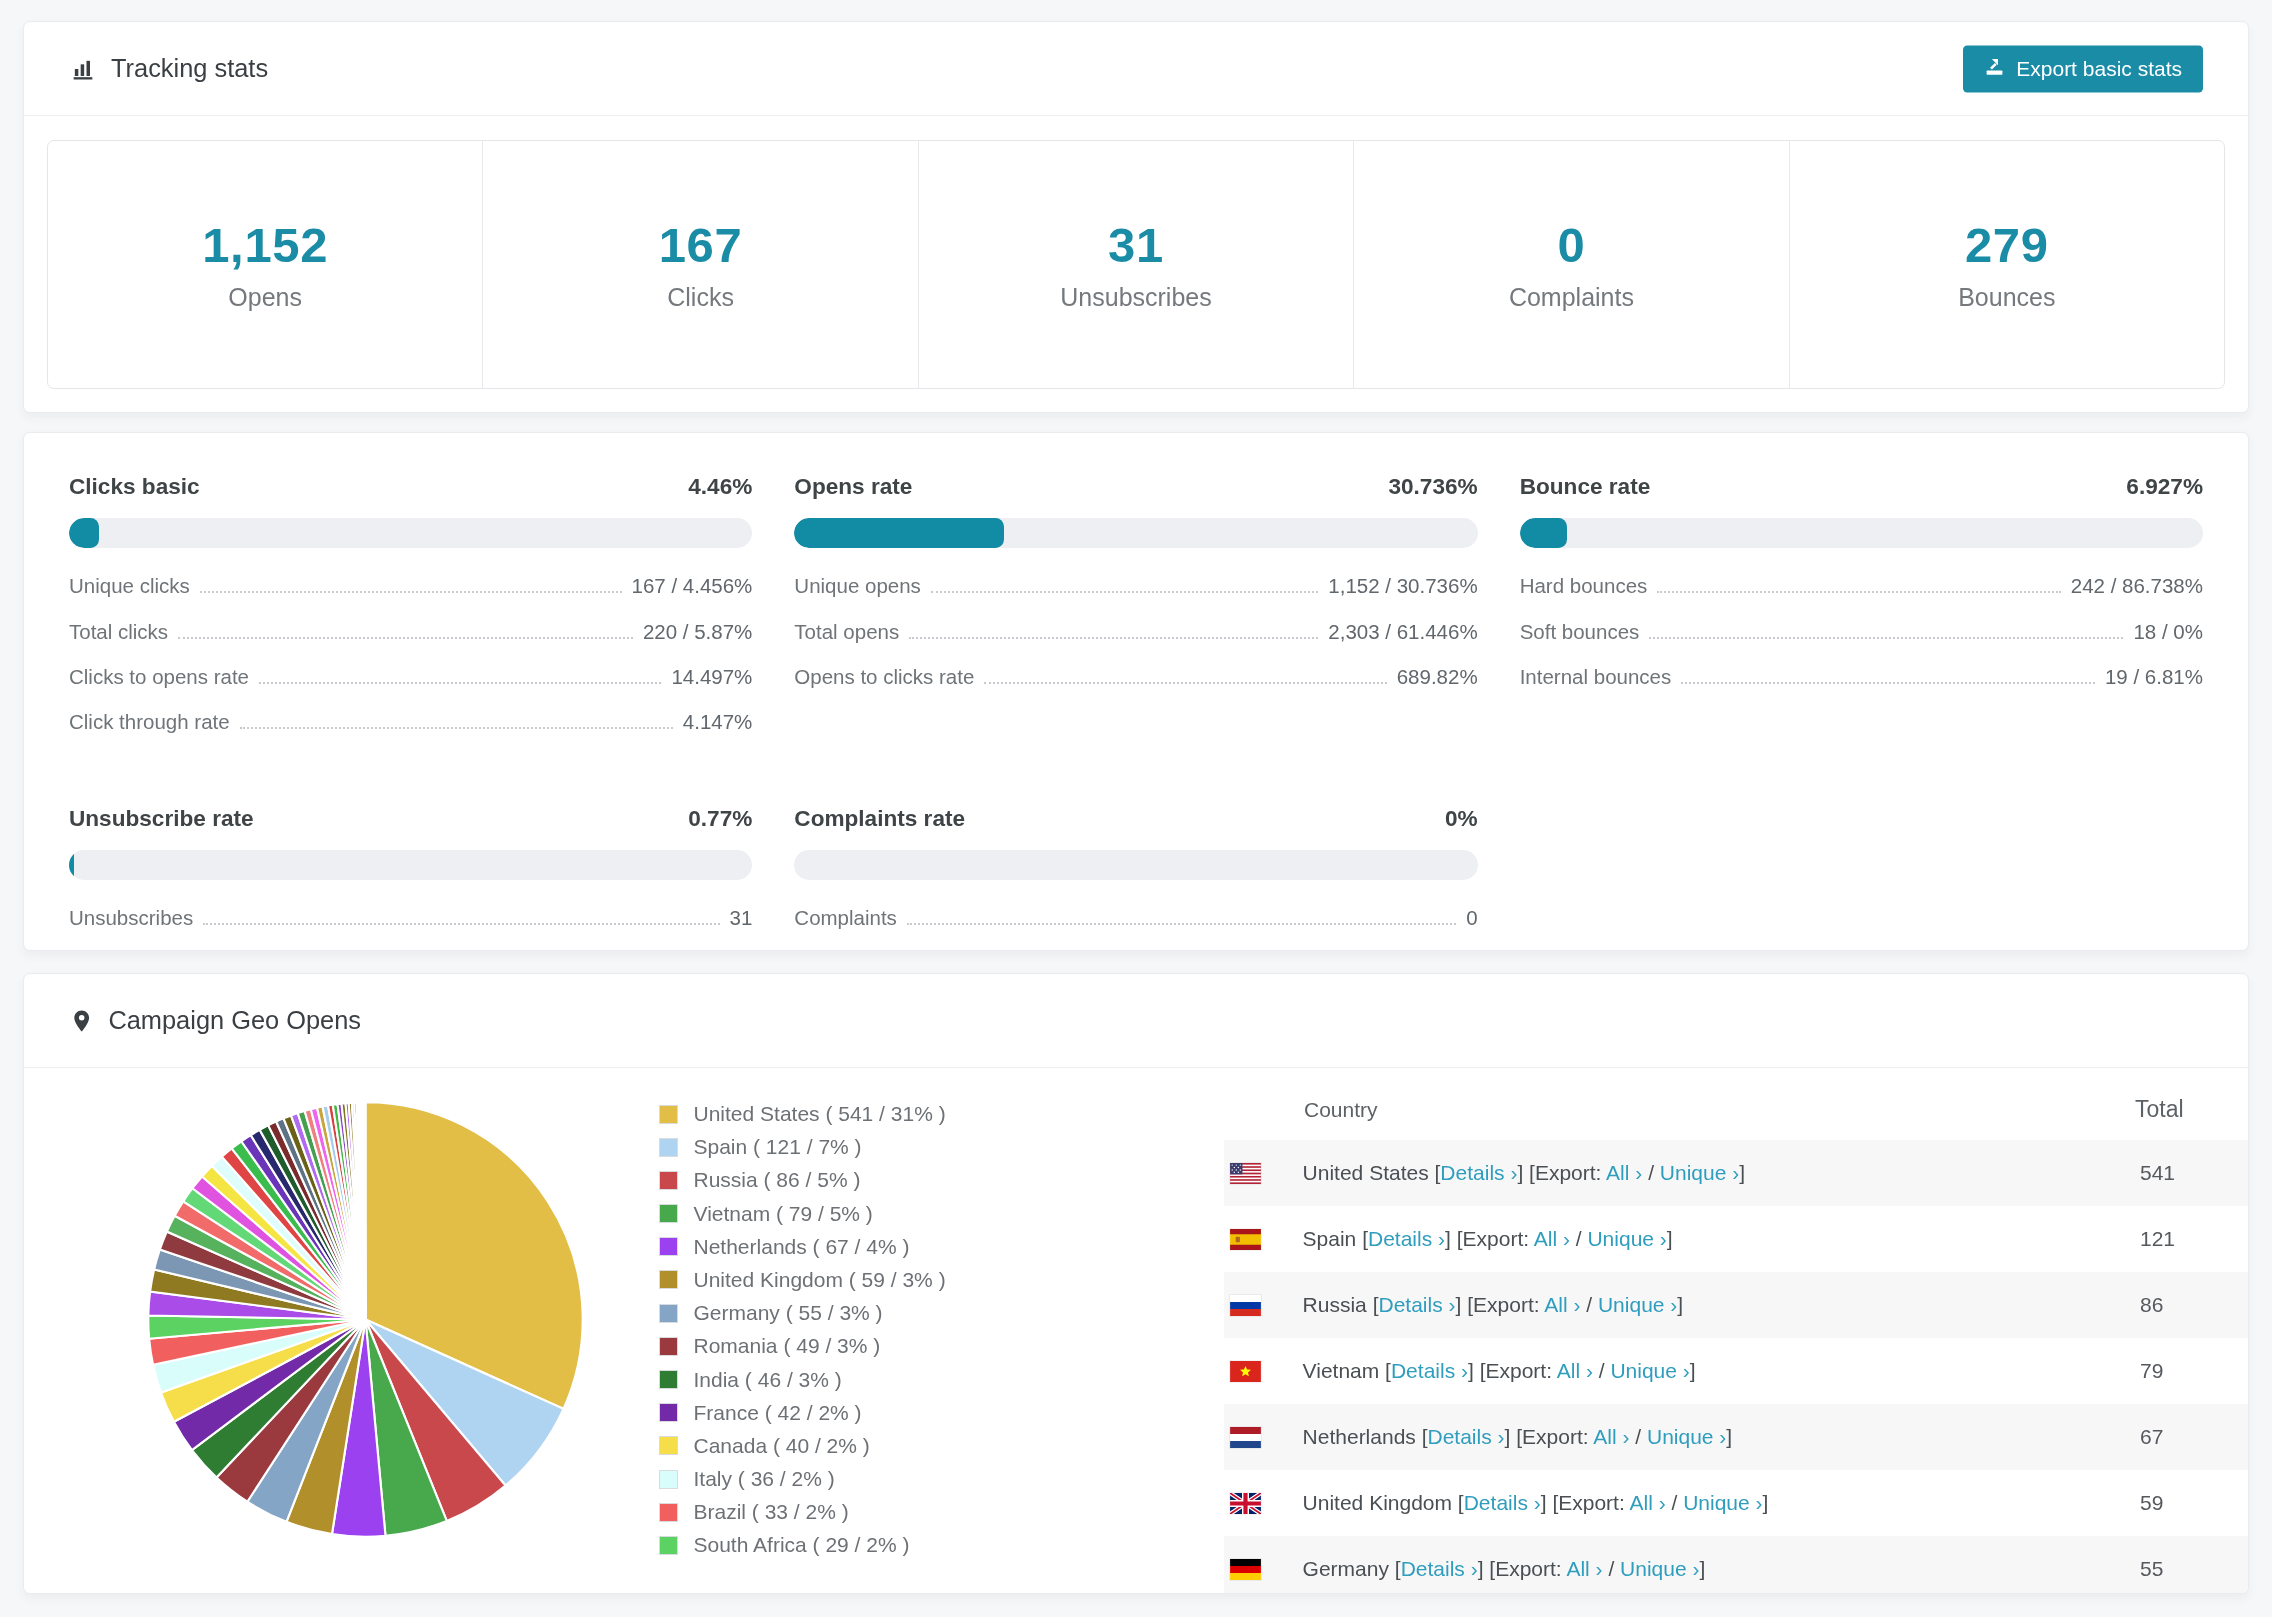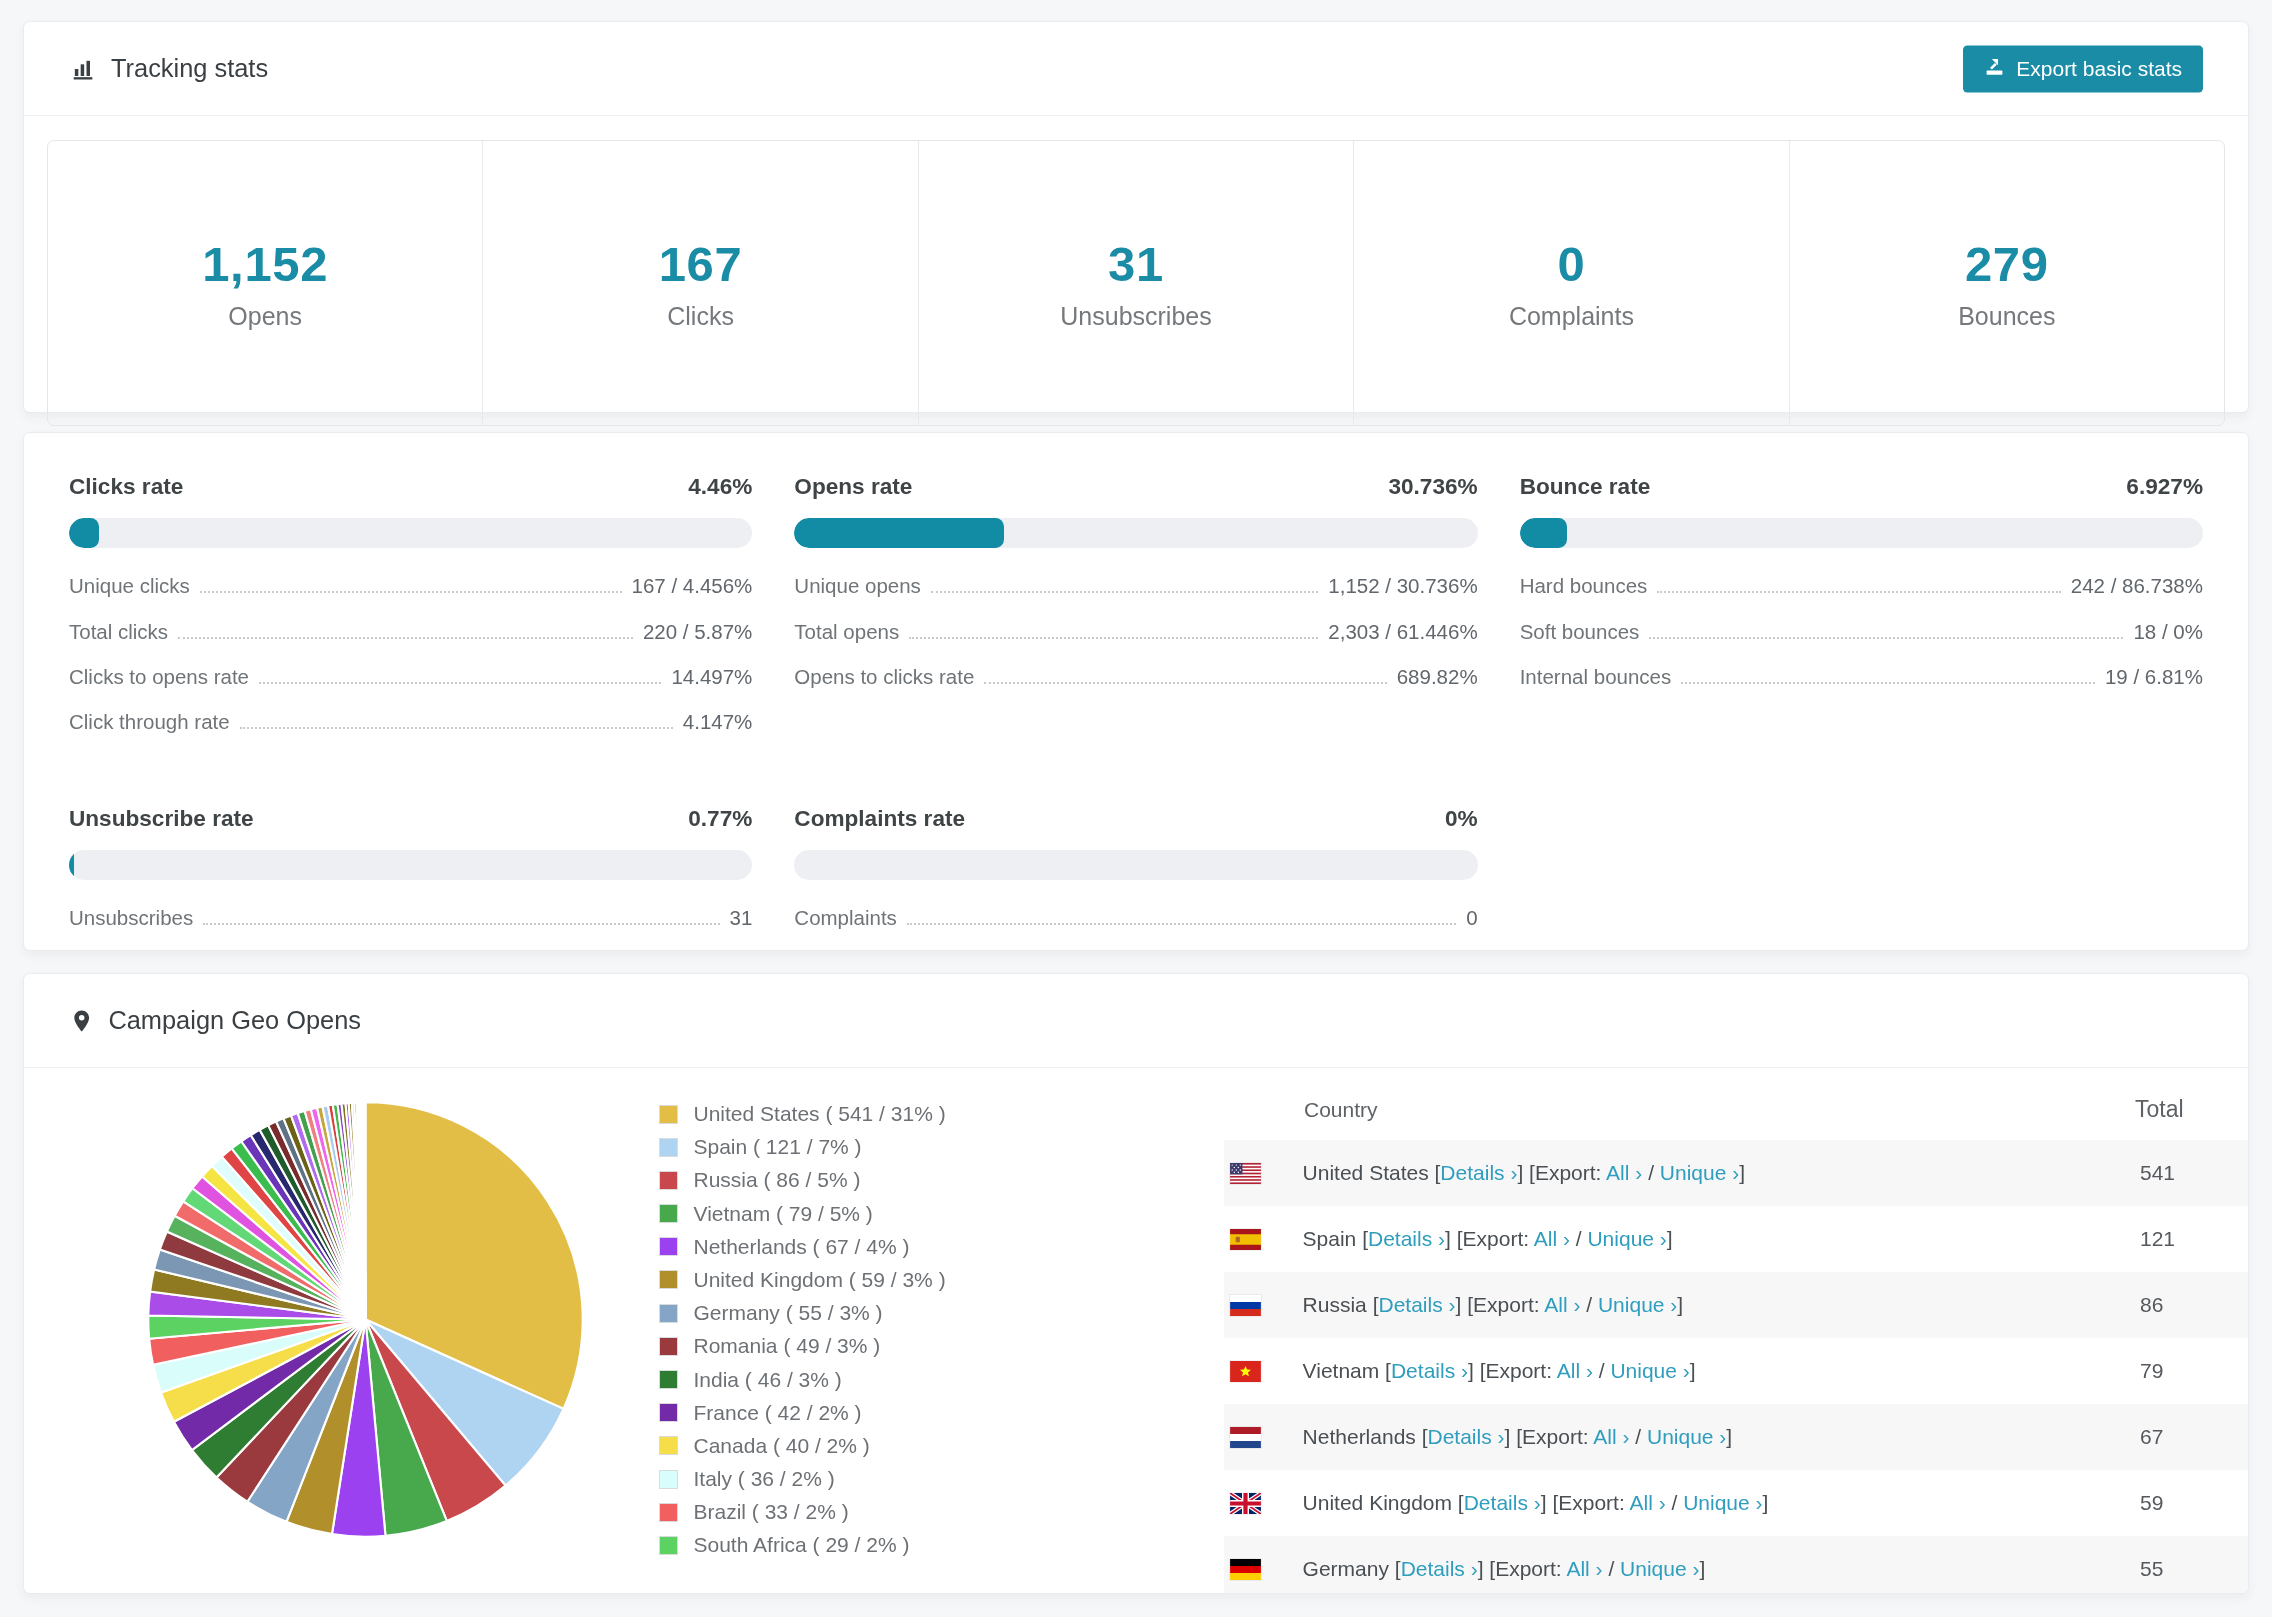--- a/index.html
+++ b/index.html
@@ -30,21 +30,21 @@
   .export-btn {
     position:absolute; right:45px; top:50%; transform:translateY(-50%);
     height:47px; padding:12px 21px; border:none; border-radius:4.2px;
     background:#1b8ca6; color:#fff; font-size:21px;
     display:flex; align-items:center; gap:11.3px; cursor:pointer;
     font-family:inherit;
   }
 
   
   .summary {
-    margin:24px 23px 0 23px; height:286px;
+    margin:24px 23px 0 23px; height:249px;
     border:1.4px solid #e4e7ea; border-radius:7px;
     display:flex;
   }
   .summary-cell {
     flex:1; display:flex; flex-direction:column; align-items:center; justify-content:center;
     border-right:1.4px solid #e7e9ec; gap:10px;
   }
   .summary-cell:last-child { border-right:none; }
   .summary-value { font-size:49px; font-weight:bold; color:#1b8ca6; letter-spacing:0.7px; }
   .summary-label { font-size:25px; color:#75797d; }
@@ -149,21 +149,21 @@
       <div class="summary-value">279</div>
       <div class="summary-label">Bounces</div>
     </div>
   </div>
 </div>
 
 <div class="card" id="card-rates">
   <div class="rates-grid" id="rates-grid">
       <div>
         <div class="rate-title-row">
-       <span class="rate-title">Clicks rate</span>
+       <span class="rate-title">Clicks basic</span>
        <span class="rate-value">4.46%</span>
      </div>
      <div class="rate-bar">
        <div class="rate-fill" style="width:4.46%"></div>
      </div>
      <div class="rate-rows">
           <div class="rate-row">
        <span class="rate-row-label">Unique clicks</span>
        <span class="leader"></span>
        <span class="rate-row-value">167 / 4.456%</span>

